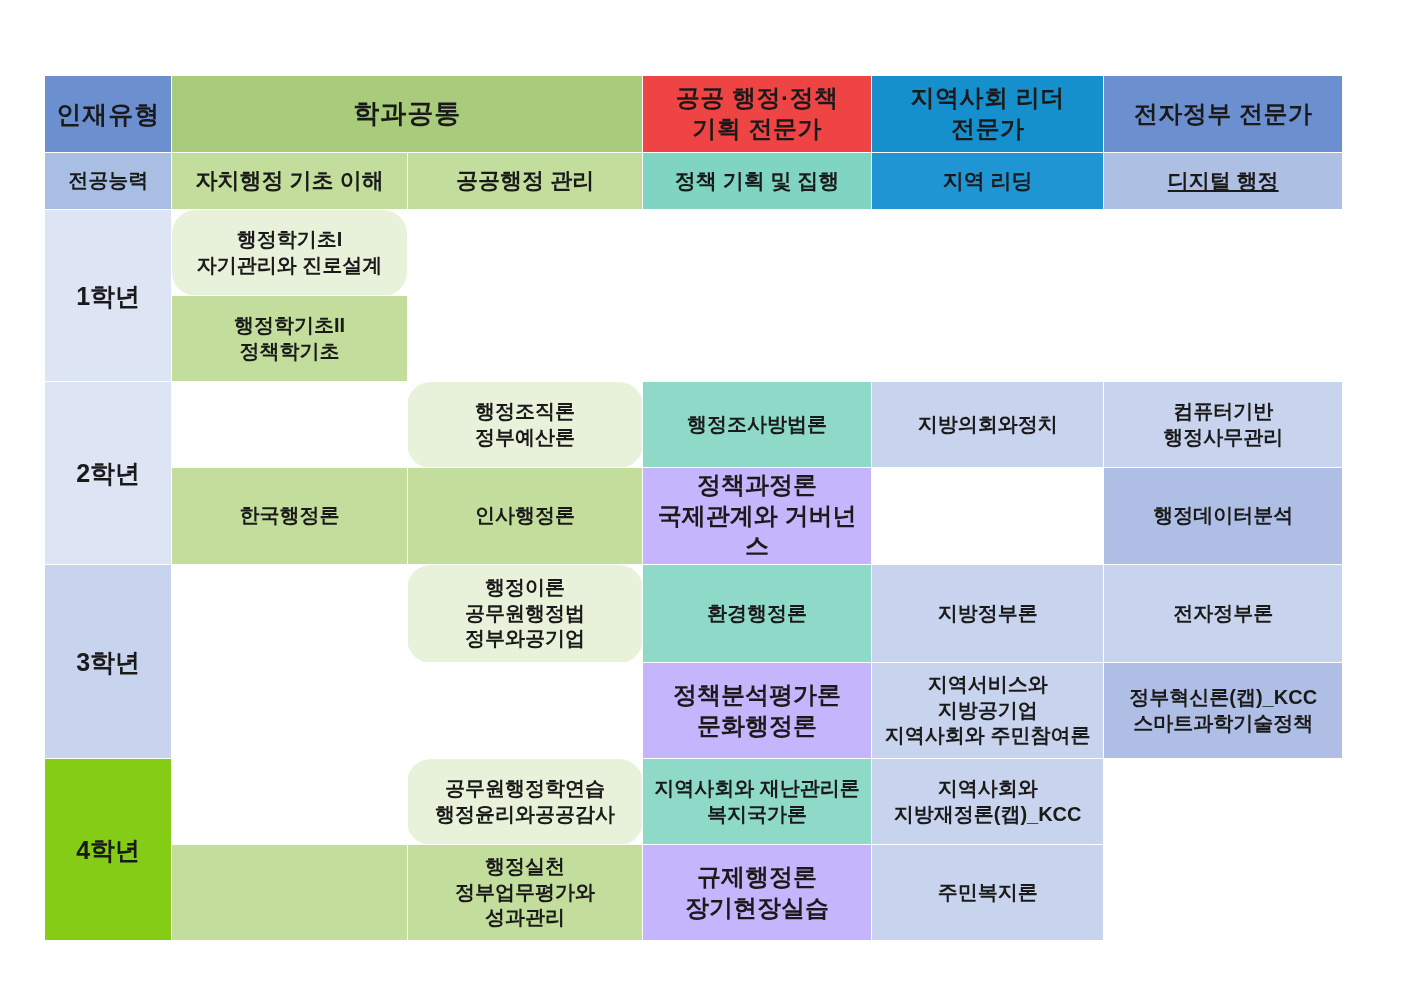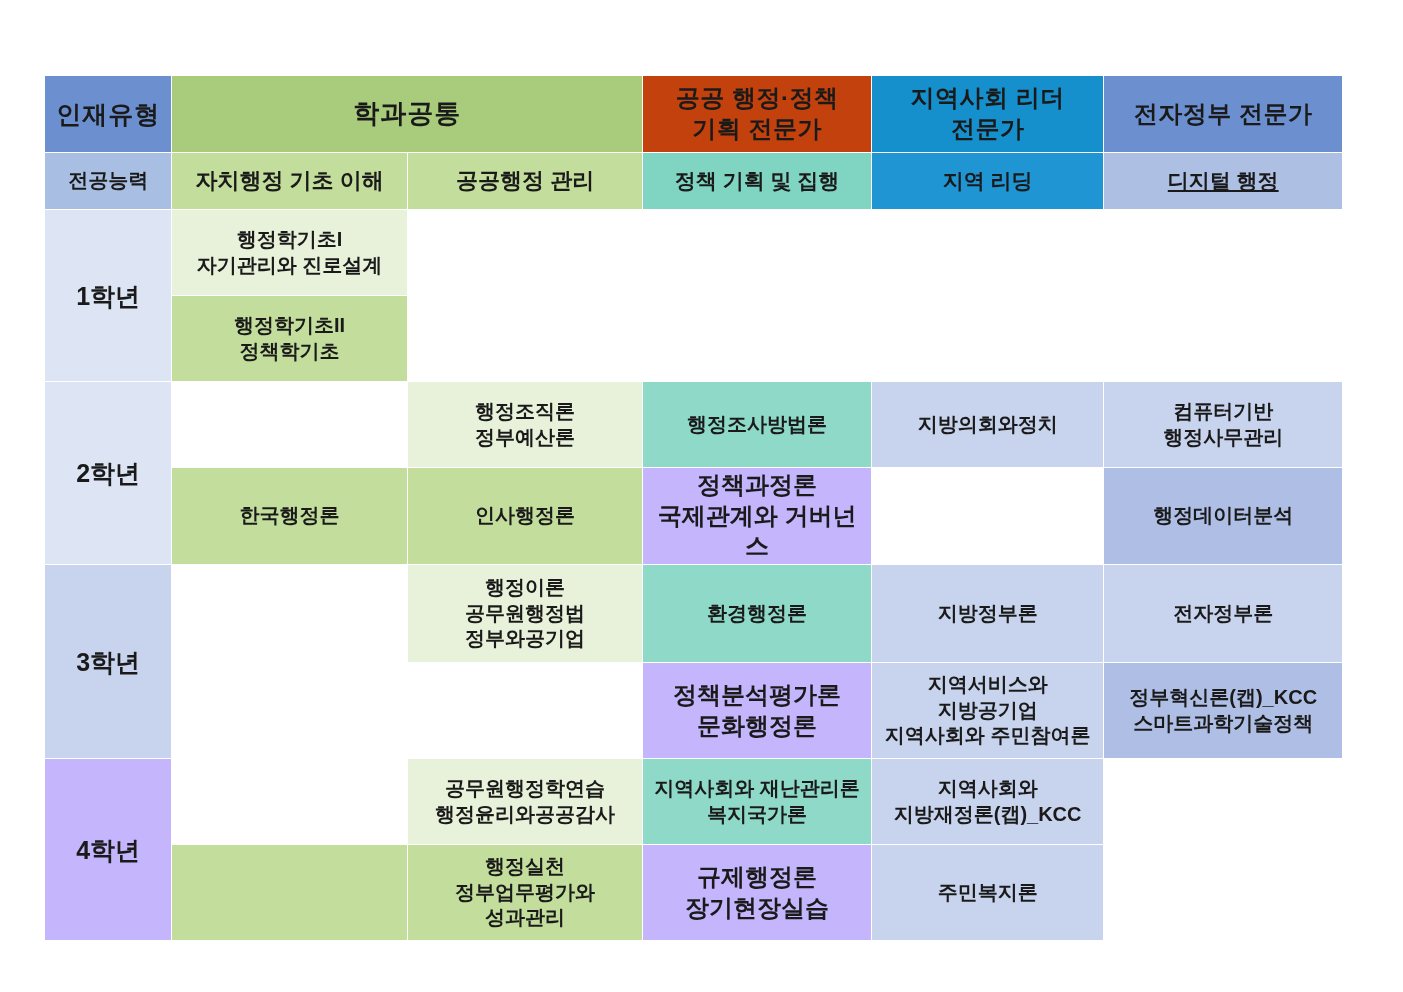--- a/index.html
+++ b/index.html
@@ -46,21 +46,21 @@
     letter-spacing: 1px;
     height: 72px;
   }
   .h-common {
     background: #a9cc7c;
     color: #ffffff;
     font-size: 26px;
     letter-spacing: 1px;
   }
   .h-policy {
-    background: #c2410c;
+    background: #ef4444;
     color: #ffffff;
     font-size: 24px;
     letter-spacing: 0.5px;
   }
   .h-local {
     background: #168fcd;
     color: #ffffff;
     font-size: 24px;
     letter-spacing: 0.5px;
   }
@@ -99,25 +99,25 @@
     font-size: 21px;
     text-decoration: underline;
   }
   
   .year-cell {
     font-size: 25px;
     color: #1a1a1a;
   }
   .year-light { background: #dde4f4; }
   .year-mid   { background: #c8d3ee; }
-  .year-dark  { background: #c4b5fd; }
+  .year-dark  { background: #84cc16; }
 
   
   .c-green-dark  { background: #c3dd9c; font-size: 20px; margin-left: 23px; }
-  .c-green-light { background: #e8f2da; font-size: 20px; }
+  .c-green-light { background: #e8f2da; font-size: 20px; border-radius: 24px; }
   .c-teal-dark   { background: #c4b5fd; font-size: 24px; }
   .c-teal-light  { background: #8ed9c8; font-size: 20px; }
   .c-blue-light  { background: #c8d4ee; font-size: 20px; }
   .c-blue-mid    { background: #aebee4; font-size: 20px; }
   .c-white       { background: #ffffff; }
 
   .cell-lines { white-space: pre-line; }
 </style>
 </head>
 <body>

